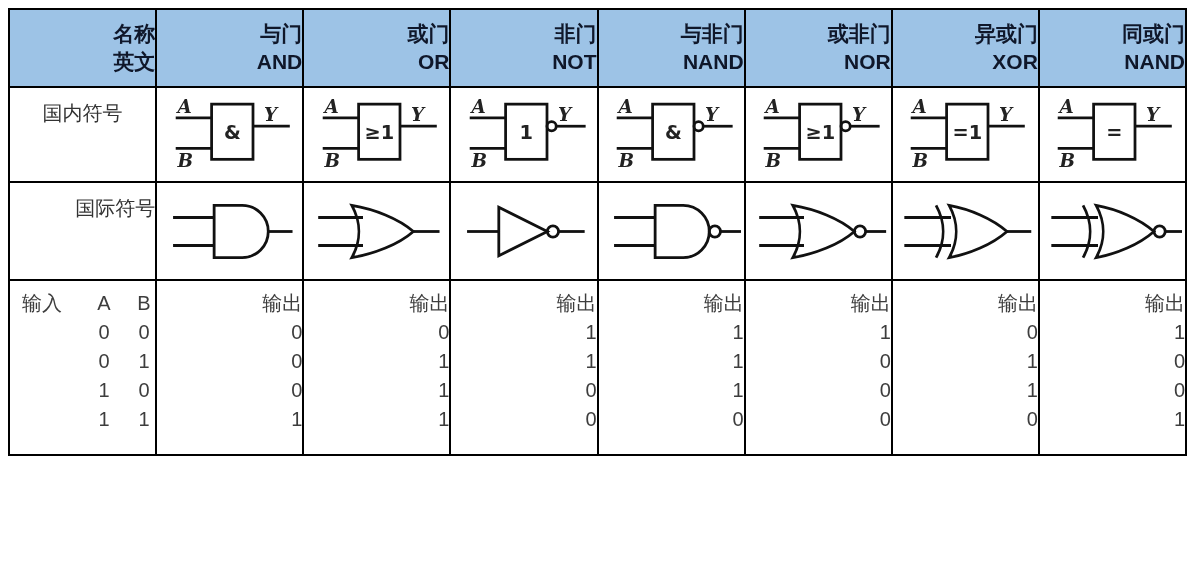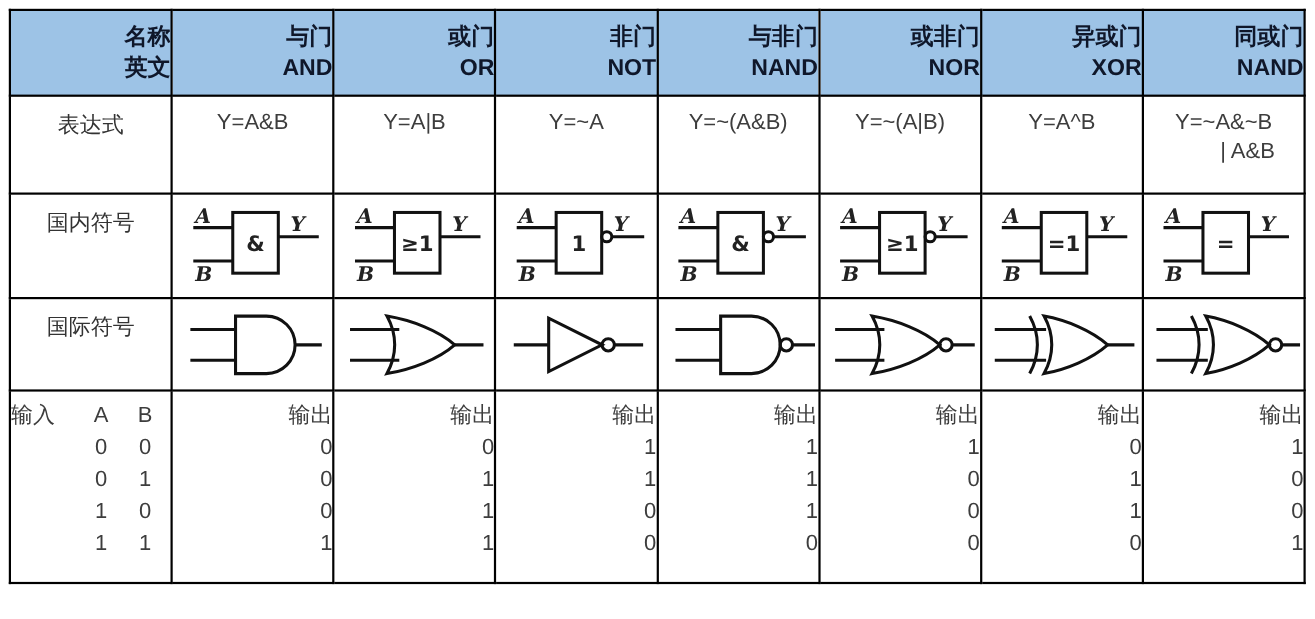--- a/index.html
+++ b/index.html
@@ -24,27 +24,27 @@
     text-align: right; vertical-align: middle; line-height: 28px;
     font-family: "Liberation Sans", sans-serif;
   }
   
   tr.expr-row td { height: 89px; font-size: 20px; text-align: center; padding-top: 12px; }
   .expr-line2 { text-align: right; padding-right: 26px; margin-top: 4px; }
   
   .rowlabel { font-size: 20px; text-align: center; padding-top: 12px; color: #333; }
   
   tr.dom-row td { height: 95px; text-align: center; vertical-align: middle; }
-  tr.intl-row td { height: 84px; text-align: center; vertical-align: middle; }
+  tr.intl-row td { height: 98px; text-align: right; vertical-align: middle; }
   tr.dom-row td.rowlabel, tr.intl-row td.rowlabel { vertical-align: top; }
   svg.sym { display: block; margin: 0 auto; }
   
   tr.truth-row td { height: 175px; font-size: 20px; padding-top: 8px; }
   .truth-line { height: 29px; line-height: 29px; white-space: pre; }
-  .truth-grid { display: grid; grid-template-columns: 62px 40px 40px; padding-left: 0; }
+  .truth-grid { display: grid; grid-template-columns: 62px 40px 40px; padding-left: 12px; }
   .truth-grid span { text-align: center; }
   .truth-grid .inlbl { text-align: left; }
   .outcell { text-align: right; }
 </style>
 </head>
 <body>
 
 <div class="page">
   <table class="gates">
     <tbody>
@@ -75,45 +75,20 @@
           </th>
           <th>
             <div>异或门</div>
             <div>XOR</div>
           </th>
           <th>
             <div>同或门</div>
             <div>NAND</div>
           </th>
         </tr>
-      <tr class="expr-row">
-        <td class="rowlabel">表达式</td>
-      <td>
-            <div>Y=A&amp;B</div>
-          </td>
-          <td>
-            <div>Y=A|B</div>
-          </td>
-          <td>
-            <div>Y=~A</div>
-          </td>
-          <td>
-            <div>Y=~(A&amp;B)</div>
-          </td>
-          <td>
-            <div>Y=~(A|B)</div>
-          </td>
-          <td>
-            <div>Y=A^B</div>
-          </td>
-          <td>
-            <div>Y=~A&amp;~B</div>
-            <div class="expr-line2">| A&amp;B</div>
-          </td>
-        </tr>
       <tr class="dom-row">
         <td class="rowlabel">国内符号</td>
       <td>
             <svg viewBox="0 0 150 90" width="138" height="83" class="sym">
               <rect x="55" y="12" width="45" height="60" stroke="#111111" stroke-width="3" fill="none"></rect>
               <line x1="16" y1="27" x2="55" y2="27" stroke="#111111" stroke-width="3" fill="none"></line>
               <line x1="16" y1="60" x2="55" y2="60" stroke="#111111" stroke-width="3" fill="none"></line>
               <line x1="100" y1="36" x2="140" y2="36" stroke="#111111" stroke-width="3" fill="none"></line>
               <text x="18" y="22" font-size="20" fill="#222" font-family="&quot;DejaVu Serif&quot;, serif" font-style="italic" font-weight="600">A</text>
               <text x="18" y="80" font-size="20" fill="#222" font-family="&quot;DejaVu Serif&quot;, serif" font-style="italic" font-weight="600">B</text>

